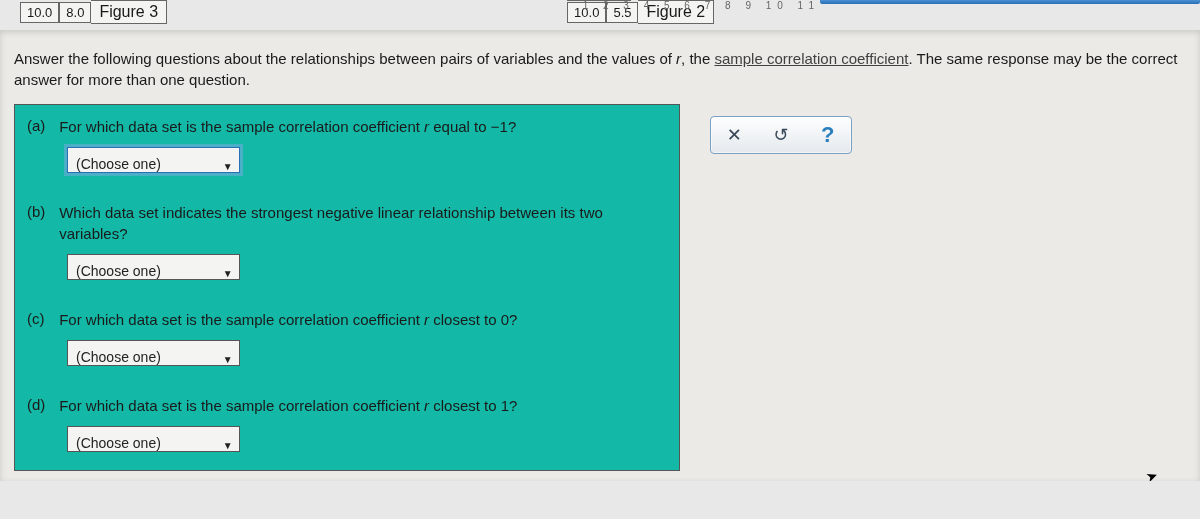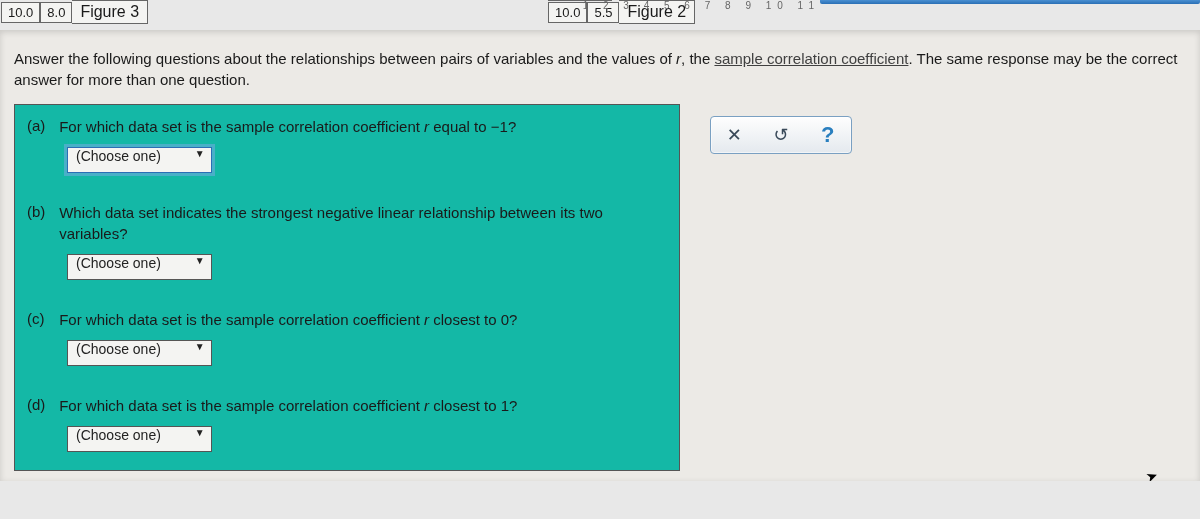--- a/index.html
+++ b/index.html
@@ -8,21 +8,21 @@
     font-family: Arial, Helvetica, sans-serif;
     font-size: 15px;
     color: #1a1a1a;
     background: #e8e8e8;
     width: 1200px;
     overflow: hidden;
   }
   .top-strip {
     display: flex;
     gap: 400px;
-    padding-left: 1px;
+    padding-left: 20px;
     background: #e8e8e8;
   }
   .mini-table {
     display: flex;
     align-items: center;
   }
   .mini-cell {
     border: 1px solid #666;
     padding: 2px 6px;
     font-size: 13px;
@@ -76,25 +76,26 @@
   .q-text {
     display: inline-block;
     vertical-align: top;
     width: 600px;
     line-height: 1.35;
   }
   .q-text .ital { font-style: italic; }
   .dropdown {
     margin: 10px 0 0 40px;
     display: inline-flex;
-    align-items: flex-start;
+    align-items: flex-end;
     border: 1px solid #2a6fb5;
     background: #f4f4f2;
     height: 24px;
     cursor: pointer;
+    gap: 28px;
   }
   .dropdown.plain {
     border-color: #555;
   }
   .dropdown.highlight {
     box-shadow: 0 0 0 3px rgba(108,170,224,.6);
   }
   .dropdown-text {
     padding: 0 28px 0 8px;
     font-size: 14px;

